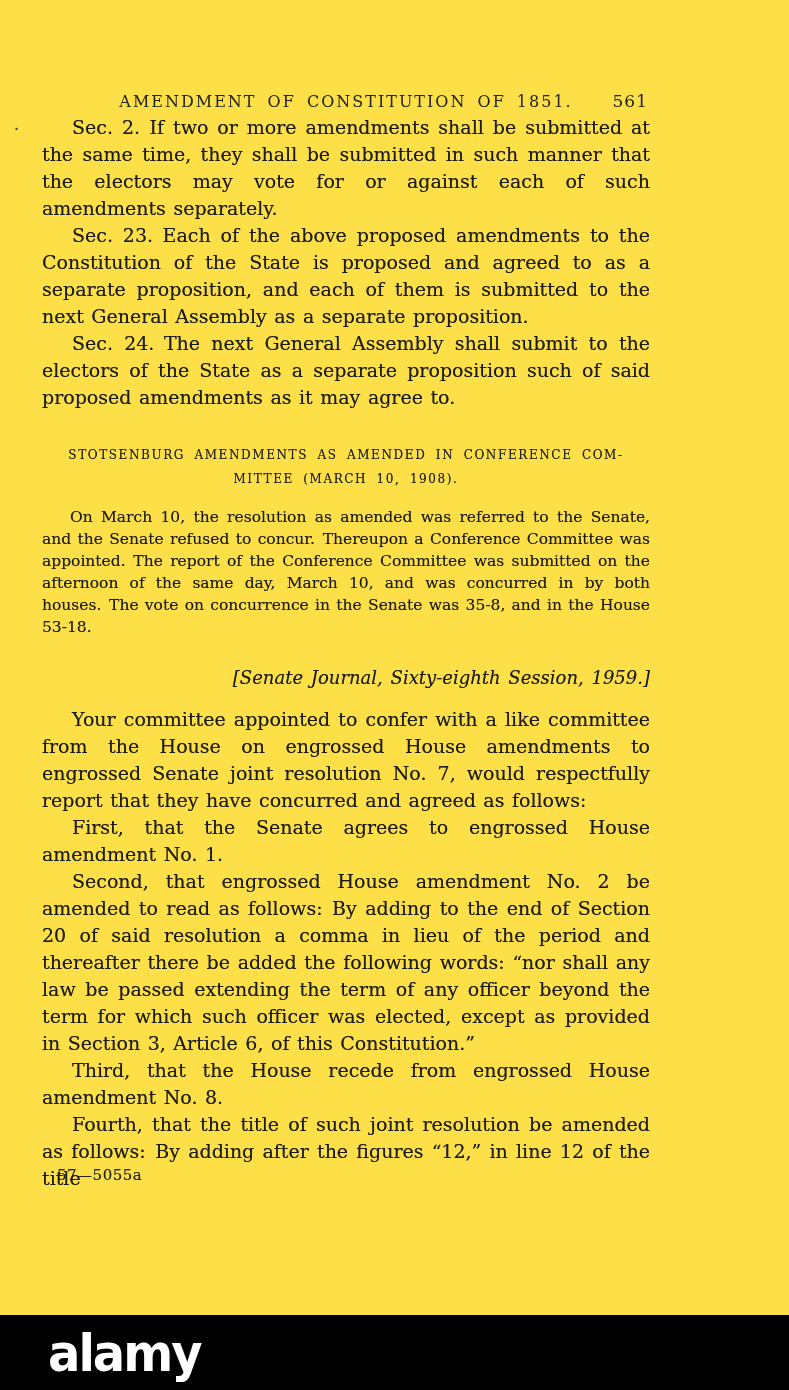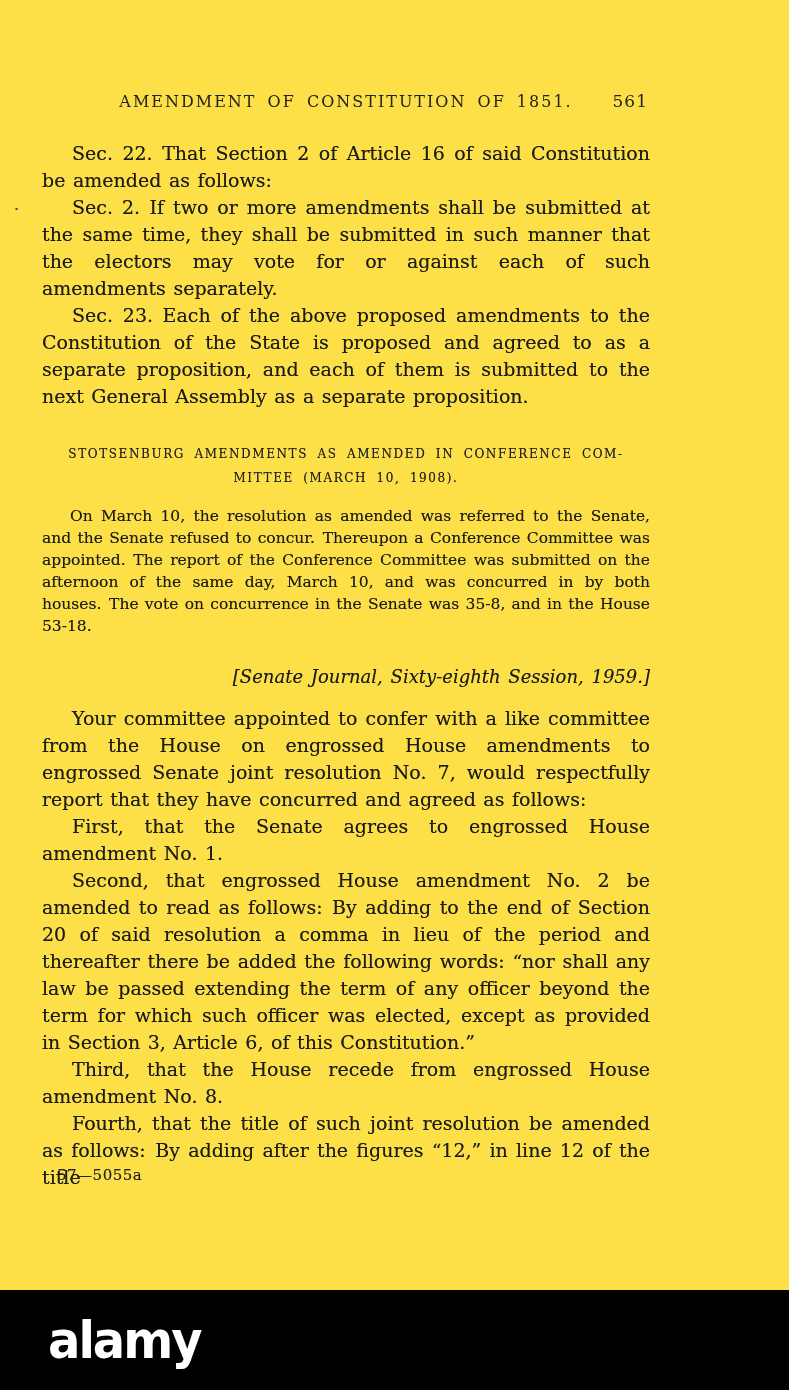--- a/index.html
+++ b/index.html
@@ -63,21 +63,21 @@
   }
   .report p.lead { margin-top:16px; }
 
   .printer-mark {
     position:absolute; left:57px; top:1166px;
     font-size:15px; letter-spacing:0.5px; color:#222;
     text-shadow:0 0 0.4px rgba(20,20,20,0.5);
   }
 
   .watermark-bar {
-    position:absolute; left:0; bottom:0; width:789px; height:100px;
+    position:absolute; left:0; bottom:0; width:789px; height:75px;
     background:#000;
     display:flex; align-items:center; justify-content:space-between;
     padding:0 48px 0 48px;
     font-family:"DejaVu Sans", sans-serif;
   }
   .alamy-logo {
     color:#fff; font-size:48px; font-weight:bold;
     letter-spacing:-2px; line-height:1;
     transform:scaleY(1.08); transform-origin:center;
   }
@@ -91,23 +91,23 @@
 <div class="page">
 
   <div class="column">
 
     <div class="running-head">
       <span class="running-title">AMENDMENT OF CONSTITUTION OF 1851.</span>
       <span class="page-number">561</span>
     </div>
 
     <div class="body-text">
-      <p class="first">Sec. 22. That Section 2 of Article 16 of said Constitution be amended as follows:</p>
       <p class="rel"><span class="margin-dot">·</span><span>Sec. 2. If two or more amendments shall be submitted at the same time, they shall be submitted in such manner that the electors may vote for or against each of such amendments separately.</span></p>
       <p>Sec. 23. Each of the above proposed amendments to the Constitution of the State is proposed and agreed to as a separate proposition, and each of them is submitted to the next General Assembly as a separate proposition.</p>
+      <p>Sec. 24. The next General Assembly shall submit to the electors of the State as a separate proposition such of said proposed amendments as it may agree to.</p>
     </div>
 
     <div class="section-heading">
       <div>STOTSENBURG AMENDMENTS AS AMENDED IN CONFERENCE COM-</div>
       <div>MITTEE (MARCH 10, 1908).</div>
     </div>
 
     <p class="committee-note">On March 10, the resolution as amended was referred to the Senate, and the Senate refused to concur. Thereupon a Conference Committee was appointed. The report of the Conference Committee was submitted on the afternoon of the same day, March 10, and was concurred in by both houses. The vote on concurrence in the Senate was 35-8, and in the House 53-18.</p>
 
     <div class="citation">[Senate Journal, Sixty-eighth Session, 1959.]</div>

